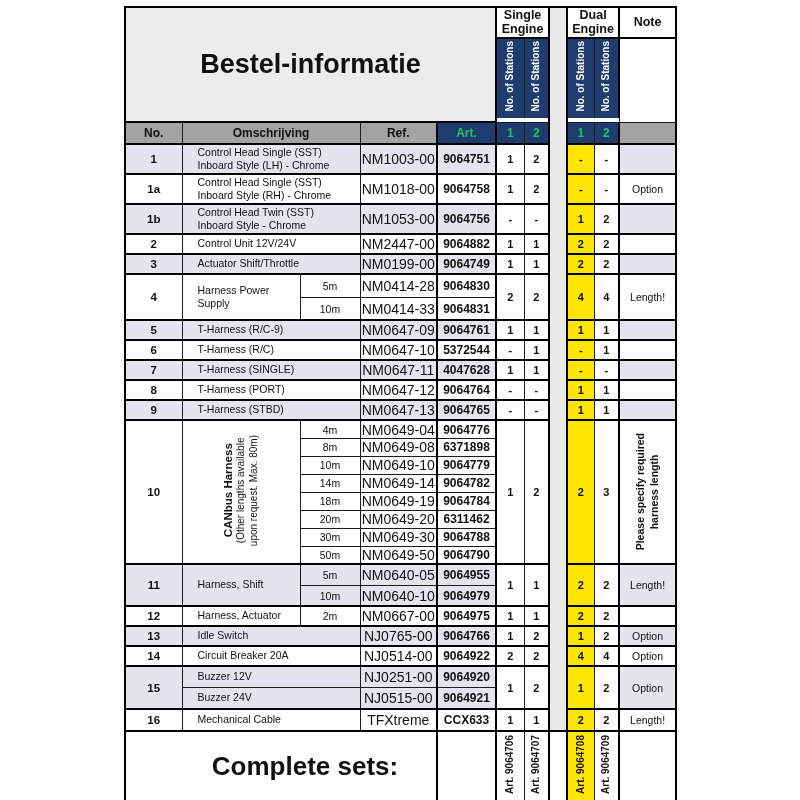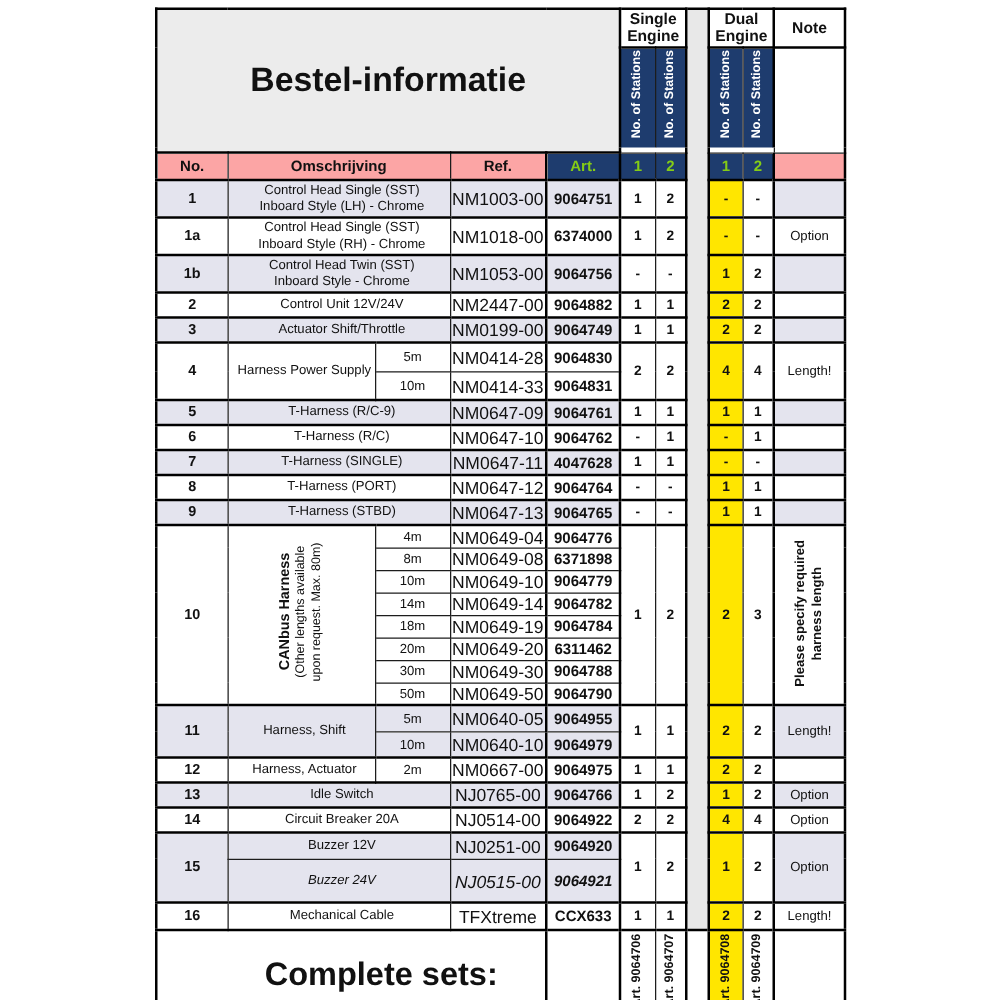--- a/index.html
+++ b/index.html
@@ -9,27 +9,27 @@
   body{width:800px;height:800px;overflow:hidden;font-family:"Liberation Sans",sans-serif;}
   .wrap{margin:6px 0 0 124px;}
   table{border-collapse:collapse;table-layout:fixed;width:552px;color:#111;border:2px solid #000;}
   td{border:1px solid #1c1c1c;padding:0;text-align:center;vertical-align:middle;overflow:hidden;}
   .title-cell{background:var(--titlebg);font-size:27px;font-weight:bold;border:2px solid #000;}
   .box{font-size:12.5px;font-weight:bold;border:2px solid #000;line-height:1.15;background:#fff;}
   .stations{background:var(--navy);color:#fff;border-bottom:none;}
   .stlbl{font-size:10px;font-weight:bold;color:#fff;}
   .gap{border:none;background:#fff;line-height:0;font-size:0;height:4px;}
   .notegap{background:#fff;}
-  .hdr{font-weight:bold;font-size:12px;background:#fca5a5;}
-  .navy{background:var(--navy);color:#84cc16;}
+  .hdr{font-weight:bold;font-size:12px;background:#a3a3a3;}
+  .navy{background:var(--navy);color:#22c55e;}
   .num{font-weight:bold;font-size:11px;background:#fff;}
   .yellow{background:var(--yellow) !important;}
   .st{background:var(--stripe);}
   .no{font-weight:bold;font-size:11.5px;}
-  .desc{text-align:center;padding-left:5px;font-size:10.5px;white-space:pre-line;line-height:1.3;}
+  .desc{text-align:left;padding-left:15px;font-size:10.5px;white-space:pre-line;line-height:1.3;}
   .descv{}
   .len{font-size:10.5px;}
   .ref{font-size:14px;}
   .art{font-weight:bold;font-size:12px;}
   .note{font-size:10.5px;}
   .vert{writing-mode:vertical-rl;transform:rotate(180deg);display:inline-block;white-space:pre-line;line-height:1.25;}
   .canbus-title{font-weight:bold;font-size:11.5px;}
   .canbus-sub{font-size:10px;}
   .notev{font-weight:bold;font-size:10.5px;line-height:1.3;}
   .setlbl{font-size:10px;font-weight:bold;}
@@ -101,21 +101,21 @@
           <td class="num rt2 br2">2</td>
           <td class="num yellow rt2 bl2">-</td>
           <td class="num rt2 br2">-</td>
           <td class="note rt2 st"></td>
         </tr>
         <tr style="height: 30px;">
           <td class="no rt2">1a</td>
           <td class="desc rt2" colspan="2">Control Head  Single (SST)
 Inboard Style (RH) - Chrome</td>
           <td class="ref rt2">NM1018-00</td>
-          <td class="art rt2 bl2">6374000</td>
+          <td class="art rt2 bl2">9064758</td>
           <td class="num rt2 bl2">1</td>
           <td class="num rt2 br2">2</td>
           <td class="num yellow rt2 bl2">-</td>
           <td class="num rt2 br2">-</td>
           <td class="note rt2">Option</td>
         </tr>
         <tr style="height: 30px;">
           <td class="no rt2 st">1b</td>
           <td class="desc rt2 st" colspan="2">Control Head  Twin (SST)
 Inboard Style - Chrome</td>
@@ -174,21 +174,21 @@
           <td class="num rt2 bl2">1</td>
           <td class="num rt2 br2">1</td>
           <td class="num yellow rt2 bl2">1</td>
           <td class="num rt2 br2">1</td>
           <td class="note rt2 st"></td>
         </tr>
         <tr style="height: 20px;">
           <td class="no rt2">6</td>
           <td class="desc rt2" colspan="2">T-Harness (R/C)</td>
           <td class="ref rt2">NM0647-10</td>
-          <td class="art rt2 bl2">9064762</td>
+          <td class="art rt2 bl2">5372544</td>
           <td class="num rt2 bl2">-</td>
           <td class="num rt2 br2">1</td>
           <td class="num yellow rt2 bl2">-</td>
           <td class="num rt2 br2">1</td>
           <td class="note rt2"></td>
         </tr>
         <tr style="height: 20px;">
           <td class="no rt2 st">7</td>
           <td class="desc rt2 st" colspan="2">T-Harness (SINGLE)</td>
           <td class="ref rt2 st">NM0647-11</td>
@@ -325,21 +325,21 @@
           <td class="no rt2 st" rowspan="2">15</td>
           <td class="desc rt2 st" colspan="2">Buzzer 12V</td>
           <td class="ref rt2 st">NJ0251-00</td>
           <td class="art rt2 bl2 st">9064920</td>
           <td class="num rt2 bl2" rowspan="2">1</td>
           <td class="num rt2 br2" rowspan="2">2</td>
           <td class="num yellow rt2 bl2" rowspan="2">1</td>
           <td class="num rt2 br2" rowspan="2">2</td>
           <td class="note rt2 st" rowspan="2">Option</td>
         </tr>
-        <tr style="height: 35px; font-style: italic;">
+        <tr style="height: 22px;">
           <td class="desc st" colspan="2">Buzzer 24V</td>
           <td class="ref st">NJ0515-00</td>
           <td class="art bl2 st">9064921</td>
         </tr>
         <tr style="height: 22px;">
           <td class="no rt2">16</td>
           <td class="desc rt2" colspan="2">Mechanical Cable</td>
           <td class="ref rt2">TFXtreme</td>
           <td class="art rt2 bl2">CCX633</td>
           <td class="num rt2 bl2">1</td>

